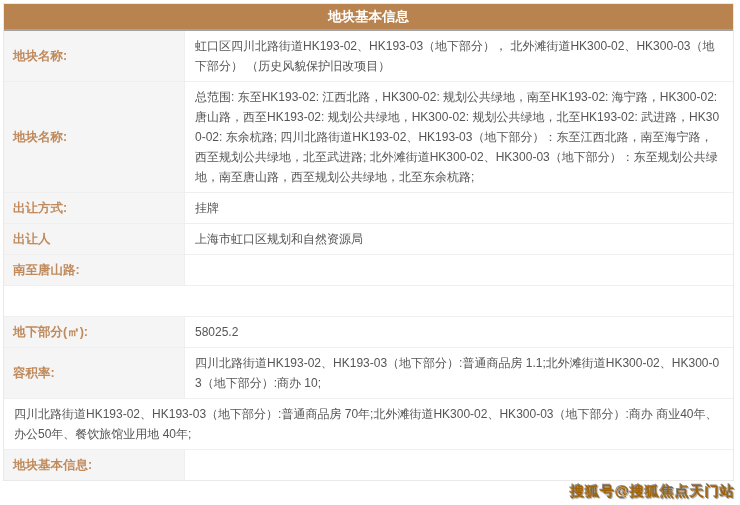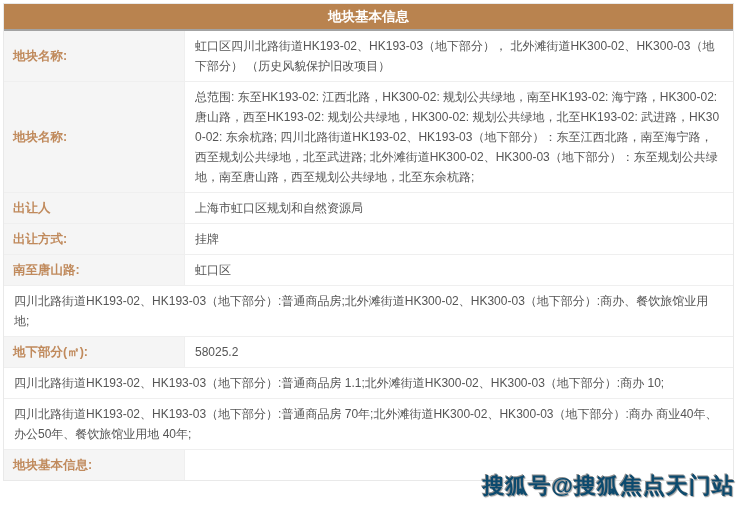--- a/index.html
+++ b/index.html
@@ -58,24 +58,24 @@
     padding: 5px 10px;
     display: flex;
     align-items: center;
     word-break: break-all;
   }
   .tvalue span { display: inline-block; }
   .watermark {
     position: absolute;
     right: 5px;
     bottom: 4px;
-    font-size: 22px;
+    font-size: 14px;
     font-weight: bold;
     letter-spacing: 1px;
-    color: #0c4a6e;
+    color: #a16207;
     text-shadow: -1px -1px 0 #8f8f8f, 1px 1px 1px #9a9a9a;
     white-space: nowrap;
     pointer-events: none;
   }
 </style>
 </head>
 <body>
 
 <div class="page">
   <div class="panel">
@@ -87,49 +87,44 @@
             <span>虹口区四川北路街道HK193-02、HK193-03（地下部分）， 北外滩街道HK300-02、HK300-03（地下部分） （历史风貌保护旧改项目）</span>
           </div>
         </div>
         <div class="trow">
           <div class="tlabel">地块名称:</div>
           <div class="tvalue">
             <span>总范围: 东至HK193-02: 江西北路，HK300-02: 规划公共绿地，南至HK193-02: 海宁路，HK300-02: 唐山路，西至HK193-02: 规划公共绿地，HK300-02: 规划公共绿地，北至HK193-02: 武进路，HK300-02: 东余杭路; 四川北路街道HK193-02、HK193-03（地下部分）：东至江西北路，南至海宁路，西至规划公共绿地，北至武进路; 北外滩街道HK300-02、HK300-03（地下部分）：东至规划公共绿地，南至唐山路，西至规划公共绿地，北至东余杭路;</span>
           </div>
         </div>
         <div class="trow">
+          <div class="tlabel">出让方式:</div>
+          <div class="tvalue">
+            <span>挂牌</span>
+          </div>
+        </div>
+        <div class="trow">
           <div class="tlabel">出让人</div>
           <div class="tvalue">
             <span>上海市虹口区规划和自然资源局</span>
           </div>
         </div>
         <div class="trow">
-          <div class="tlabel">出让方式:</div>
-          <div class="tvalue">
-            <span>挂牌</span>
-          </div>
+          <div class="tlabel">南至唐山路:</div>
         </div>
         <div class="trow">
-          <div class="tlabel">南至唐山路:</div>
-          <div class="tvalue">
-            <span>虹口区</span>
-          </div>
-        </div>
-        <div class="trow">
-          <div class="tvalue">
-            <span>四川北路街道HK193-02、HK193-03（地下部分）:普通商品房;北外滩街道HK300-02、HK300-03（地下部分）:商办、餐饮旅馆业用地;</span>
-          </div>
         </div>
         <div class="trow">
           <div class="tlabel">地下部分(㎡):</div>
           <div class="tvalue">
             <span>58025.2</span>
           </div>
         </div>
         <div class="trow">
+          <div class="tlabel">容积率:</div>
           <div class="tvalue">
             <span>四川北路街道HK193-02、HK193-03（地下部分）:普通商品房 1.1;北外滩街道HK300-02、HK300-03（地下部分）:商办 10;</span>
           </div>
         </div>
         <div class="trow">
           <div class="tvalue">
             <span>四川北路街道HK193-02、HK193-03（地下部分）:普通商品房 70年;北外滩街道HK300-02、HK300-03（地下部分）:商办 商业40年、办公50年、餐饮旅馆业用地 40年;</span>
           </div>
         </div>
         <div class="trow">

